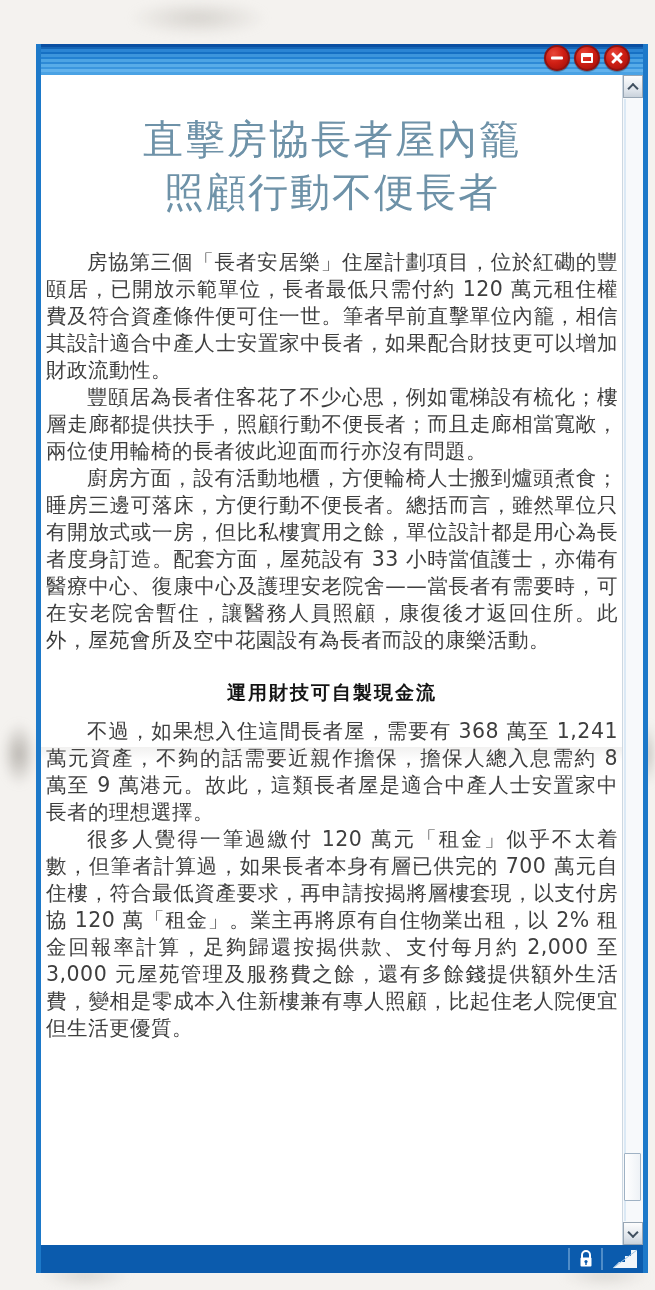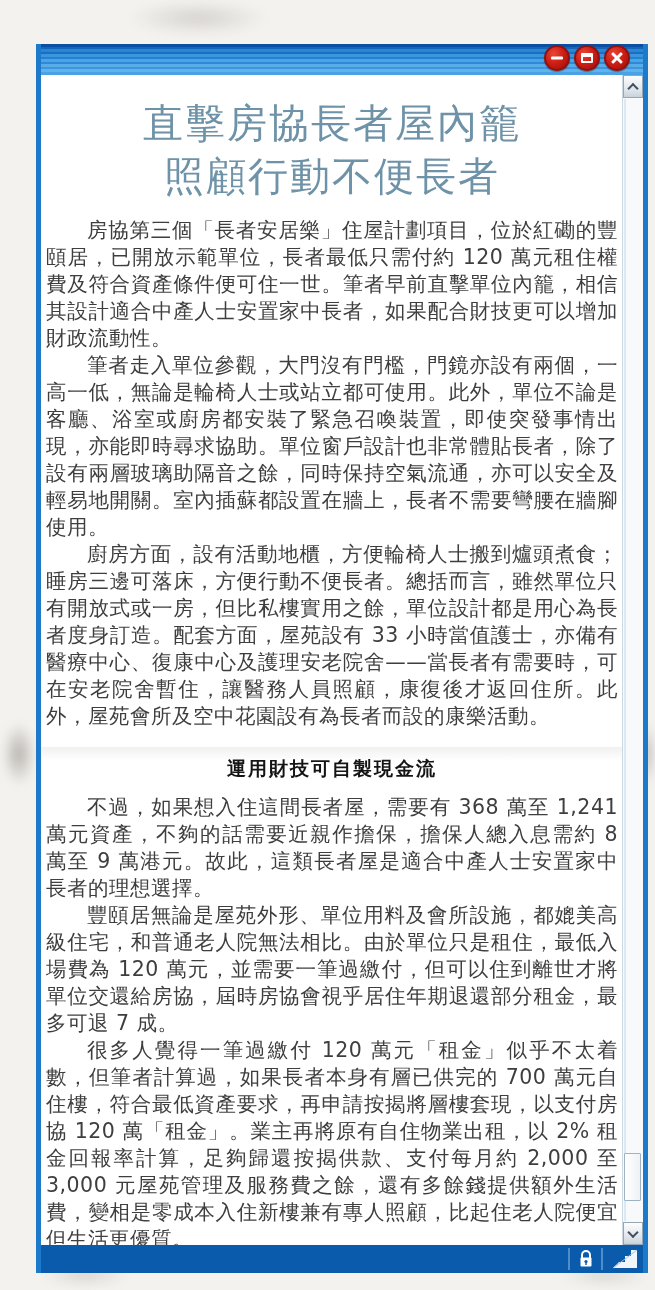--- a/index.html
+++ b/index.html
@@ -63,35 +63,35 @@
   .win-btn .winrect { position:absolute; left:50%; top:50%; transform:translate(-50%,-50%);
     width:12px; height:10px; border:2px solid #ffffff; border-top-width:4px; border-radius:1px; }
   .win-btn .x1, .win-btn .x2 { position:absolute; left:50%; top:50%;
     width:14px; height:3px; background:#ffffff; border-radius:1px; }
   .win-btn .x1 { transform:translate(-50%,-50%) rotate(45deg); }
   .win-btn .x2 { transform:translate(-50%,-50%) rotate(-45deg); }
 
   
   .main { flex:1 1 auto; display:flex; position:relative; background:#ffffff; min-height:0; }
   .content {
-    flex:1 1 auto; padding:0 4px 0 5px; position:relative; overflow:hidden;
+    flex:1 1 auto; padding:16px 4px 0 5px; position:relative; overflow:hidden;
     color:#3e3e3e;
   }
 
   .headline {
     margin-top:22px; text-align:center;
     font-family:"DejaVu Serif", serif; font-weight:500;
     font-size:40px; line-height:53px; color:#6e92a8;
     letter-spacing:2px;
   }
   .body-text p {
     font-size:20.5px; line-height:27px; letter-spacing:.5px;
     text-align:justify; text-indent:2em; color:#3e3e3e;
   }
-  .body-text { margin-top:14px; }
+  .body-text { margin-top:30px; }
   .subheadline {
     margin:26px 0 12px 0; text-align:center;
     font-family:"DejaVu Serif", serif; font-weight:bold;
     font-size:19px; color:#141414; letter-spacing:2px;
   }
 
   .seam-line { position:absolute; left:0; right:0; top:672px; height:20px;
     background:linear-gradient(to bottom, rgba(120,115,108,.10), rgba(255,255,255,0) 70%);
     pointer-events:none; }
 
@@ -159,29 +159,28 @@
     <div class="main">
       <div class="content">
 
         <h1 class="headline">
           <span>直擊房協長者屋內籠</span><br>
           <span>照顧行動不便長者</span>
         </h1>
 
         <div class="body-text">
           <p>房協第三個「長者安居樂」住屋計劃項目，位於紅磡的豐頤居，已開放示範單位，長者最低只需付約 120 萬元租住權費及符合資產條件便可住一世。筆者早前直擊單位內籠，相信其設計適合中產人士安置家中長者，如果配合財技更可以增加財政流動性。</p>
-          <p>筆者走入單位參觀，大門沒有門檻，門鏡亦設有兩個，一高一低，無論是輪椅人士或站立都可使用。此外，單位不論是客廳、浴室或廚房都安裝了緊急召喚裝置，即使突發事情出現，亦能即時尋求協助。單位窗戶設計也非常體貼長者，除了設有兩層玻璃助隔音之餘，同時保持空氣流通，亦可以安全及輕易地開關。室內插蘇都設置在牆上，長者不需要彎腰在牆腳使用。</p>
+          <p>豐頤居為長者住客花了不少心思，例如電梯設有梳化；樓層走廊都提供扶手，照顧行動不便長者；而且走廊相當寬敞，兩位使用輪椅的長者彼此迎面而行亦沒有問題。</p>
           <p>廚房方面，設有活動地櫃，方便輪椅人士搬到爐頭煮食；睡房三邊可落床，方便行動不便長者。總括而言，雖然單位只有開放式或一房，但比私樓實用之餘，單位設計都是用心為長者度身訂造。配套方面，屋苑設有 33 小時當值護士，亦備有醫療中心、復康中心及護理安老院舍——當長者有需要時，可在安老院舍暫住，讓醫務人員照顧，康復後才返回住所。此外，屋苑會所及空中花園設有為長者而設的康樂活動。</p>
         </div>
 
         <h2 class="subheadline">運用財技可自製現金流</h2>
 
         <div class="body-text" style="margin-top:0;">
           <p>不過，如果想入住這間長者屋，需要有 368 萬至 1,241 萬元資產，不夠的話需要近親作擔保，擔保人總入息需約 8 萬至 9 萬港元。故此，這類長者屋是適合中產人士安置家中長者的理想選擇。</p>
-          <p>豐頤居無論是屋苑外形、單位用料及會所設施，都媲美高級住宅，和普通老人院無法相比。由於單位只是租住，最低入場費為 120 萬元，並需要一筆過繳付，但可以住到離世才將單位交還給房協，屆時房協會視乎居住年期退還部分租金，最多可退 7 成。</p>
           <p><span>很多人覺得一筆過繳付 120 萬元「租金」似乎不太着數，但筆者計算過，如果長者本身有層已供完的 700 萬元自住樓，符合最低資產要求，再申請按揭將層樓套現，以支付房協 120 萬「租金」。業主再將原有自住物業出租，以 2% 租金回報率計算，足夠歸還按揭供款、支付每月約 2,000 至 3,000 元屋苑管理及服務費之餘，還有多餘錢提供額外生活費，變相是零成本入住新樓兼有專人照顧，比起住老人院便宜但生活更優質。</span></p>
         </div>
 
         <div class="seam-line"></div>
       </div>
 
       <div class="scrollbar">
         <div class="scroll-track-tint"></div>
         <div class="scroll-btn up">
           <span class="chev up-c"></span>

